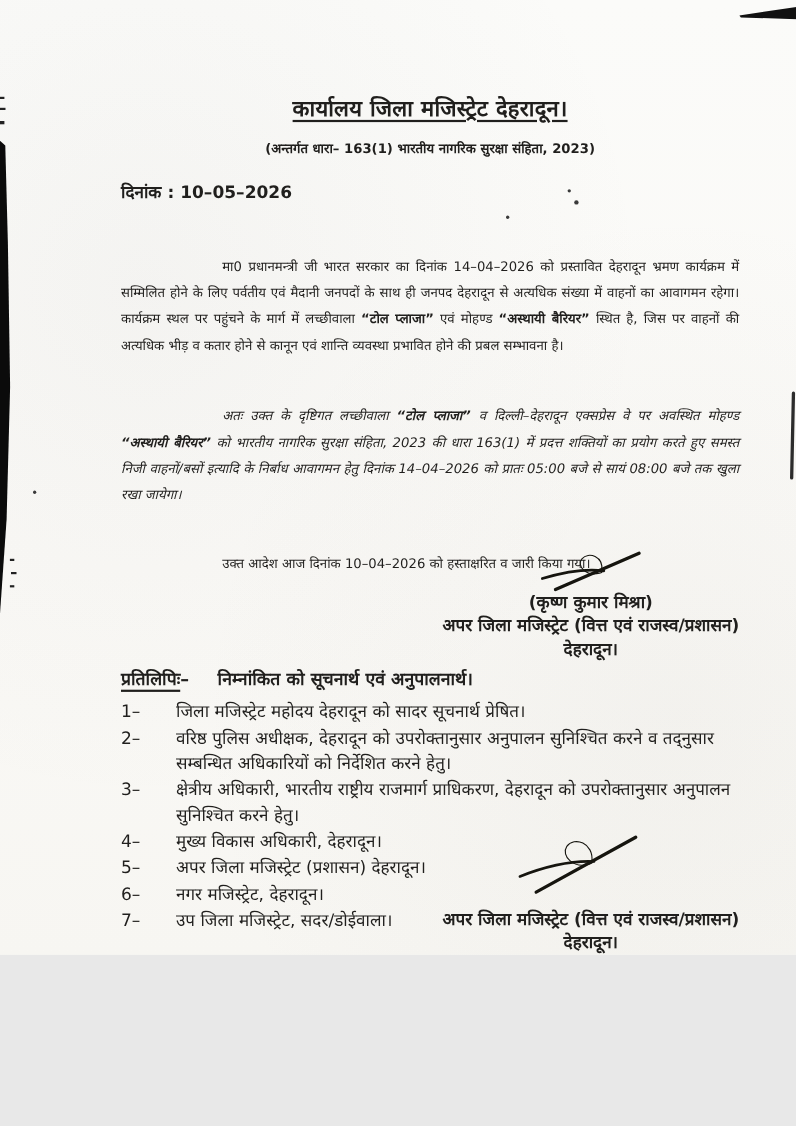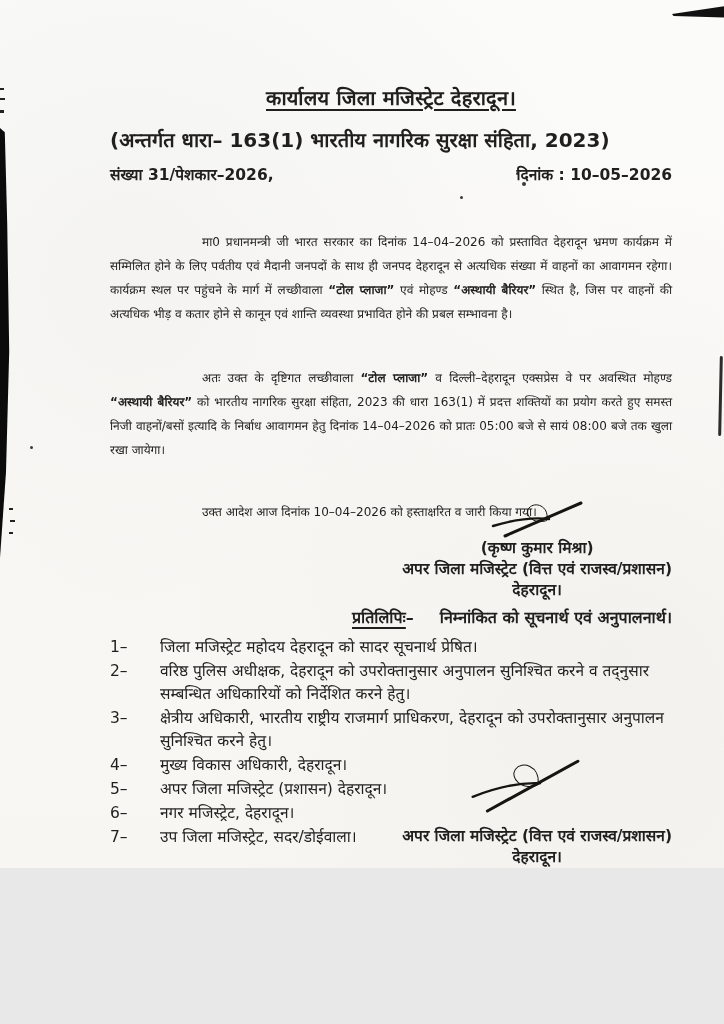--- a/index.html
+++ b/index.html
@@ -13,38 +13,38 @@
       radial-gradient(ellipse at 85% 75%, rgba(140,135,125,0.06), rgba(0,0,0,0) 50%),
       linear-gradient(180deg,#fbfbf9 0%, #faf9f6 60%, #f7f6f2 100%);
     overflow:hidden;
     font-family:"DejaVu Sans","Liberation Sans",sans-serif;
     color:#201f1d;
   }
   .abs{position:absolute;}
   .col{left:110px;width:562px;}
   .u{text-decoration:underline;text-underline-offset:4px;text-decoration-thickness:1.8px;}
   .doc-title{top:84px;text-align:center;font-size:20px;font-weight:700;letter-spacing:.2px;}
-  .doc-subtitle{top:126px;text-align:left;font-size:20px;font-weight:700;}
+  .doc-subtitle{top:126px;text-align:center;font-size:12px;font-weight:700;}
   .meta-row{top:163px;display:flex;justify-content:space-between;font-size:15.5px;font-weight:600;}
   .order-heading{top:198px;text-align:center;font-size:18px;font-weight:700;}
   .para{font-size:12px;font-weight:500;line-height:24px;text-align:justify;text-indent:92px;margin:0;}
   .para-1{top:230px;}
-  .para-2{top:366px;}
+  .para-2{top:366px;font-style:italic;}
   .para-3{top:476px;margin-top:24px;}
   .sig-block{display:flex;flex-direction:column;align-items:flex-end;}
   .sig-inner{display:flex;flex-direction:column;align-items:center;text-align:center;
              font-size:15.5px;font-weight:600;line-height:21px;}
   .sig-top{top:496px;}
   .sig-bottom{top:826px;}
   .scribble{display:block;}
   .scribble path{fill:none;stroke:#16150f;stroke-linecap:round;}
   .scribble .thick{stroke-width:3px;}
   .scribble .mid{stroke-width:2.4px;}
   .loopfill{fill:#16150f;stroke:none;}
-  .copy-head{top:606px;font-size:16px;font-weight:600;text-align:right;}
+  .copy-head{top:606px;font-size:16px;font-weight:600;}
   .copy-head .note{margin-left:26px;font-weight:600;}
   .copy-list{top:636px;font-size:15.5px;font-weight:500;line-height:23px;}
   .copy-row{display:flex;margin:0 0 1px 0;}
   .copy-num{flex:0 0 50px;}
   .copy-txt{flex:1;text-align:left;}
   .sig2-float{left:466px;top:752px;transform:rotate(-3deg);}
   
   .edge-left{left:0;top:128px;width:10px;height:430px;background:#0b0b0b;
     clip-path:polygon(0% 0%,48% 1%,72% 22%,92% 52%,60% 80%,0% 100%);}
   .edge-top-right{left:672px;top:6px;width:52px;height:13px;background:#111;
@@ -71,21 +71,20 @@
   <div class="abs speck" style="left:516px;top:172px;width:3px;height:3px;"></div>
   <div class="abs speck" style="left:522px;top:182px;width:4px;height:4px;"></div>
   <div class="abs speck" style="left:460px;top:196px;width:3px;height:3px;"></div>
 
   <div class="abs col doc-title">
     <span class="u">कार्यालय जिला मजिस्ट्रेट देहरादून।</span>
   </div>
   <div class="abs col doc-subtitle">(अन्तर्गत धारा– 163(1) भारतीय नागरिक सुरक्षा संहिता, 2023)</div>
 
   <div class="abs col meta-row">
-    <span>संख्या  31/पेशकार–2026,</span>
     <span>दिनांक : 10–05–2026</span>
   </div>
 
 
   <p class="abs col para para-1"><span>मा0 प्रधानमन्त्री जी भारत सरकार का दिनांक 14–04–2026 को प्रस्तावित देहरादून भ्रमण कार्यक्रम में सम्मिलित होने के लिए पर्वतीय एवं मैदानी जनपदों के साथ ही जनपद देहरादून से अत्यधिक संख्या में वाहनों का आवागमन रहेगा। कार्यक्रम स्थल पर पहुंचने के मार्ग में लच्छीवाला </span><span style="font-weight: 700;">“टोल प्लाजा”</span><span> एवं मोहण्ड </span><span style="font-weight: 700;">“अस्थायी बैरियर”</span><span> स्थित है, जिस पर वाहनों की अत्यधिक भीड़ व कतार होने से कानून एवं शान्ति व्यवस्था प्रभावित होने की प्रबल सम्भावना है।</span></p>
   <p class="abs col para para-2"><span>अतः उक्त के दृष्टिगत लच्छीवाला </span><span style="font-weight: 700;">“टोल प्लाजा”</span><span> व दिल्ली–देहरादून एक्सप्रेस वे पर अवस्थित मोहण्ड </span><span style="font-weight: 700;">“अस्थायी बैरियर”</span><span> को भारतीय नागरिक सुरक्षा संहिता, 2023 की धारा 163(1) में प्रदत्त शक्तियों का प्रयोग करते हुए समस्त निजी वाहनों/बसों इत्यादि के निर्बाध आवागमन हेतु दिनांक 14–04–2026 को प्रातः 05:00 बजे से सायं 08:00 बजे तक खुला रखा जायेगा।</span></p>
   <p class="abs col para para-3"><span>उक्त आदेश आज दिनांक 10–04–2026 को हस्ताक्षरित व जारी किया गया।</span></p>
 
   <div class="abs col sig-block sig-top">
     <div class="sig-inner">

